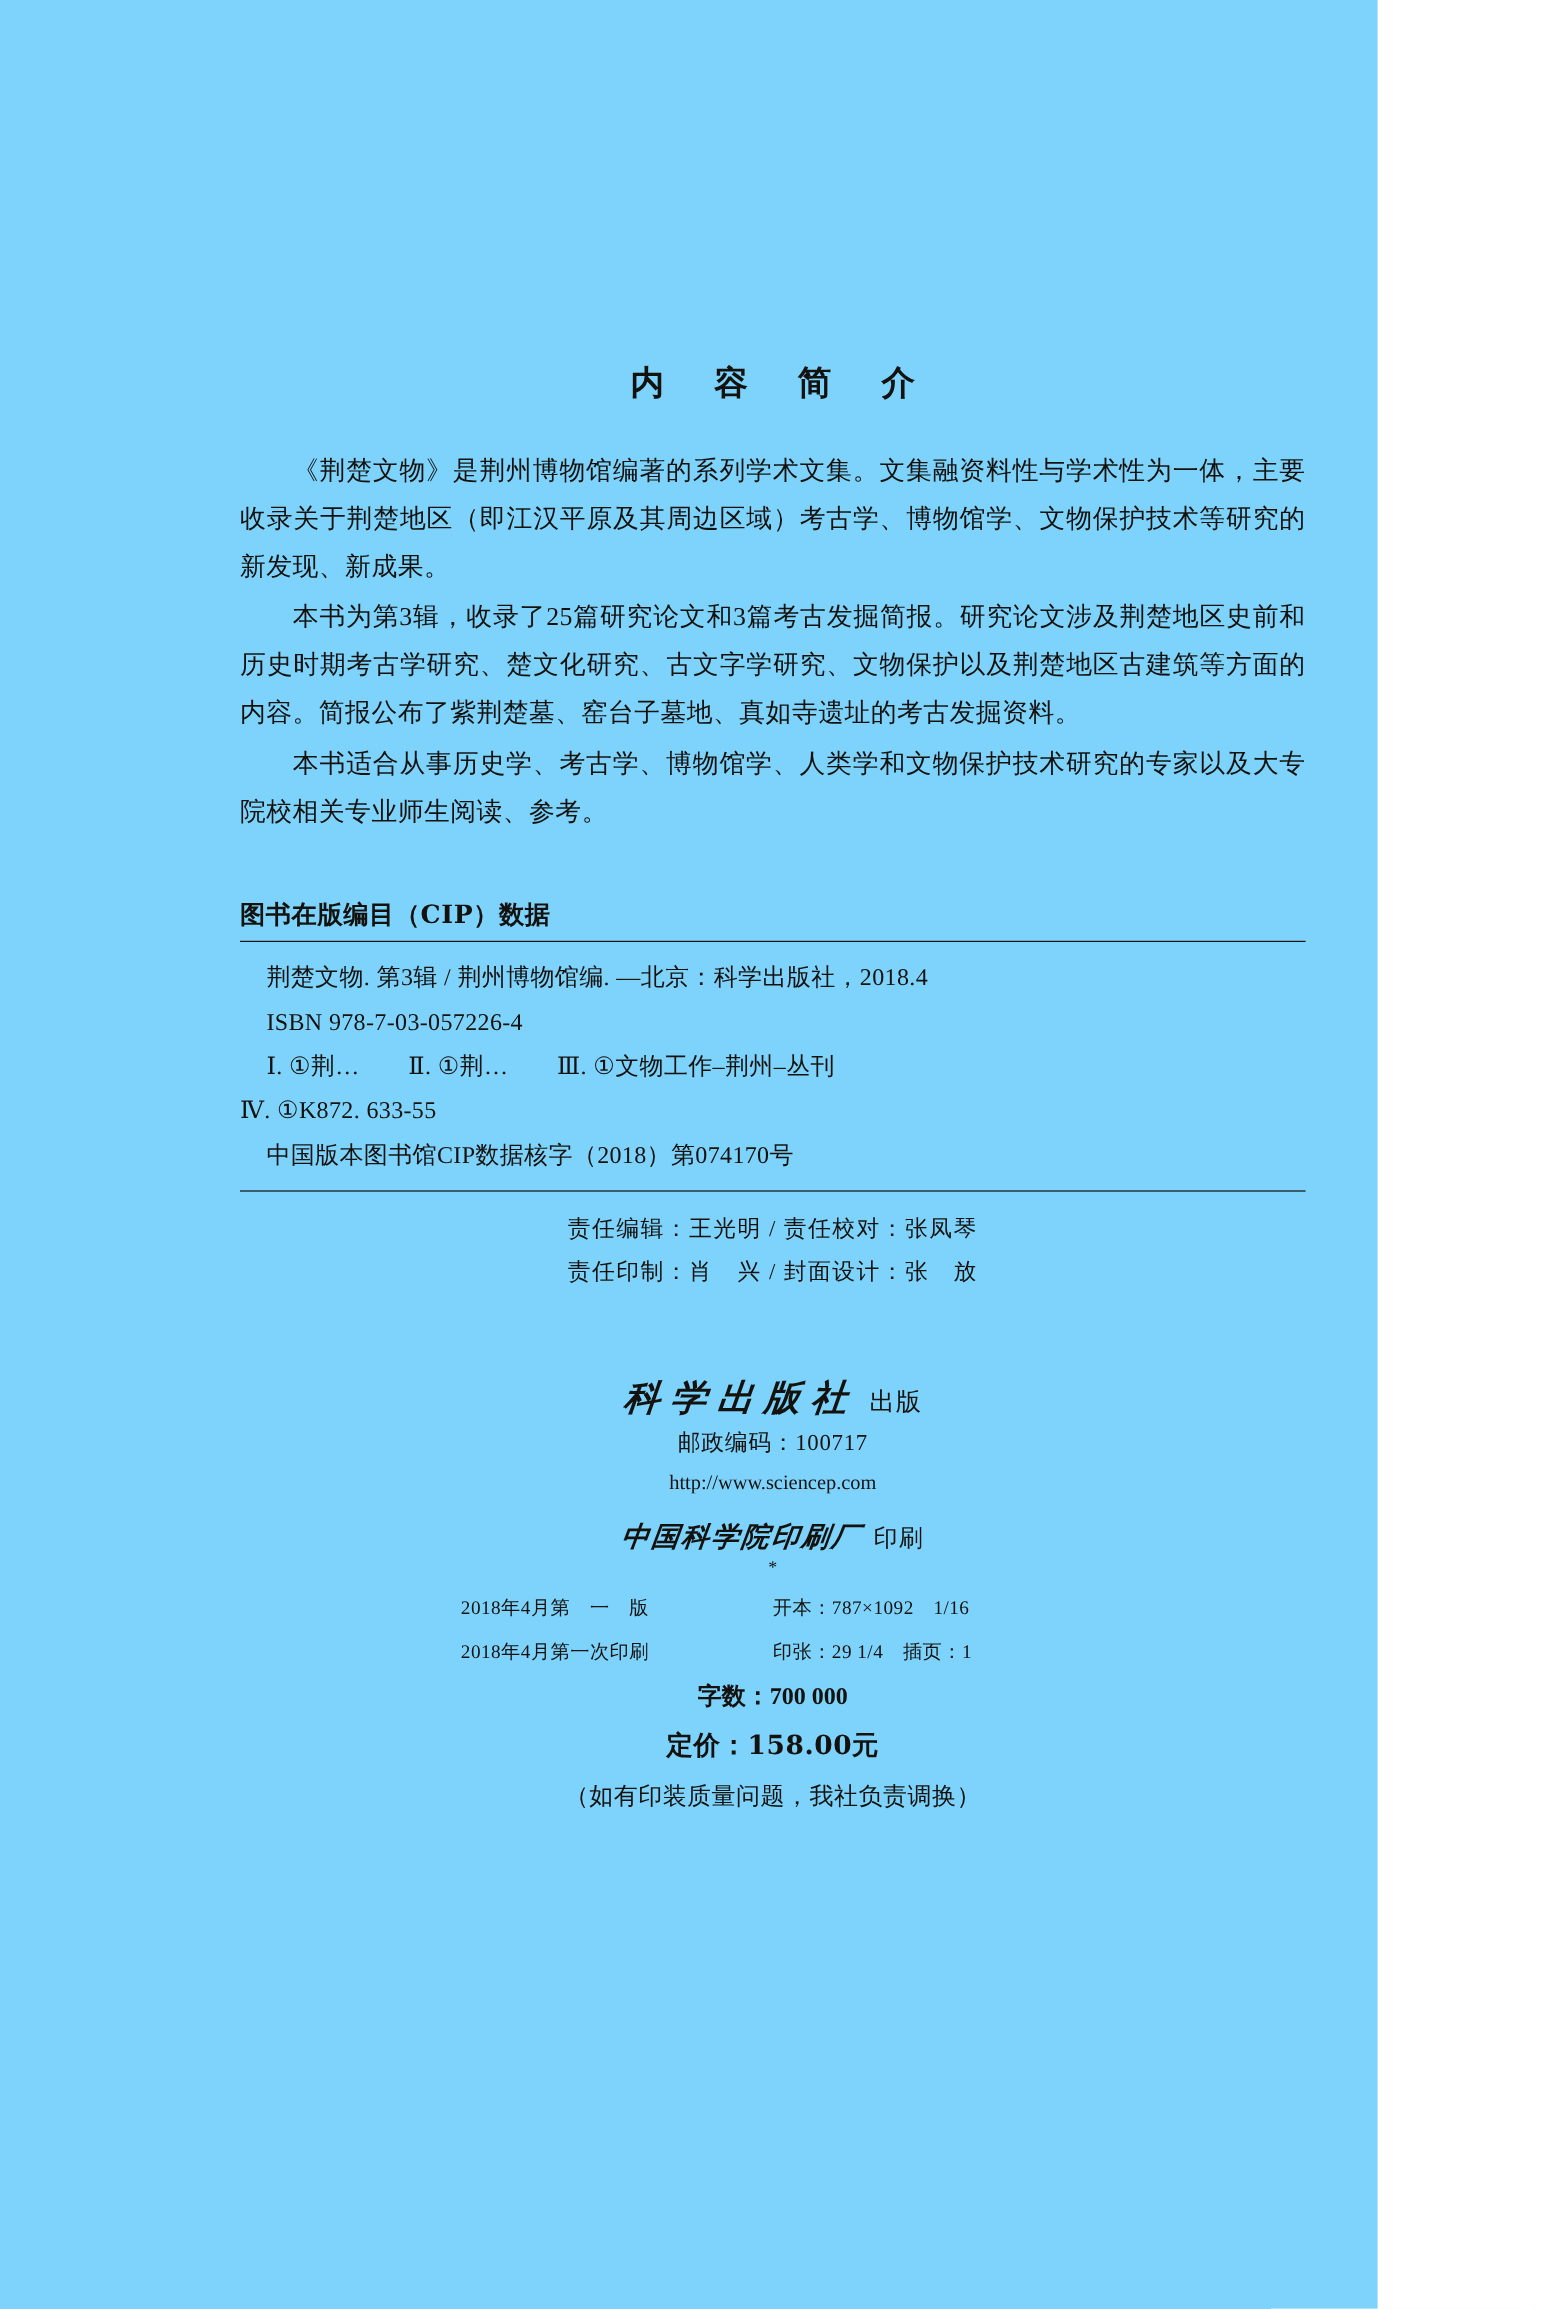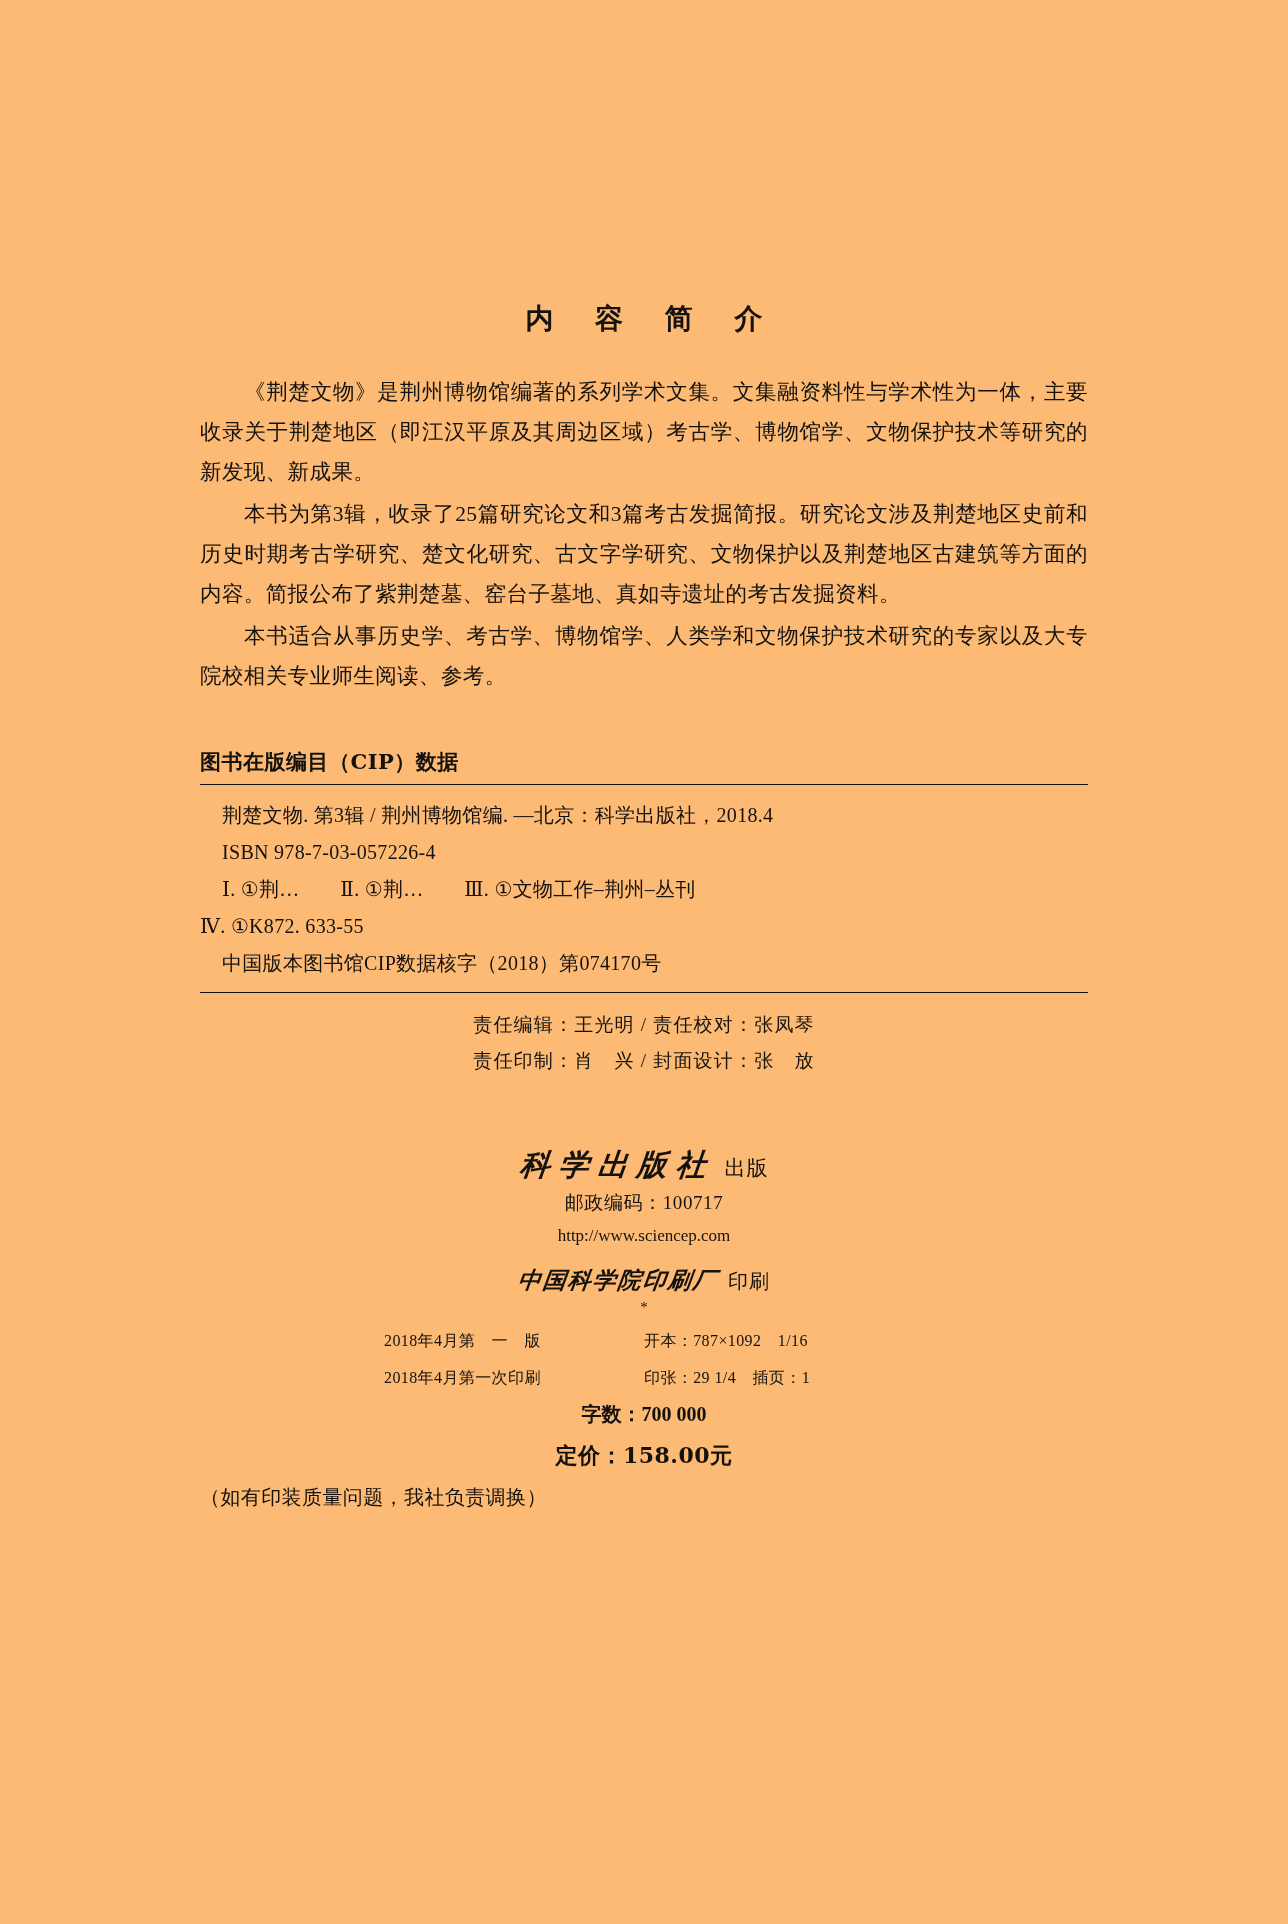--- a/index.html
+++ b/index.html
@@ -2,23 +2,23 @@
 <html><head>
 <meta charset="utf-8">
 <style>
   html, body {
     margin: 0;
     padding: 0;
     background: #ffffff;
   }
   .page {
     position: relative;
-    width: 1288px;
+    width: 1148px;
     height: 1924px;
-    background: #fdba74;
+    background: #7dd3fc;
     font-family: "Liberation Serif", "DejaVu Serif", serif;
     color: #14120f;
     overflow: hidden;
   }
   .content {
     position: absolute;
     left: 200px;
     top: 0;
     width: 888px;
   }
@@ -176,21 +176,21 @@
   }
   .price {
     text-align: center;
     font-size: 22px;
     font-weight: bold;
     line-height: 44px;
     letter-spacing: 0.5px;
     font-family: "DejaVu Serif", "Liberation Serif", serif;
   }
   .notice {
-    text-align: left;
+    text-align: center;
     font-size: 20px;
     line-height: 40px;
     letter-spacing: 0.4px;
   }
 </style>
 </head>
 <body>
 
 <div class="page">
   <div class="content">

